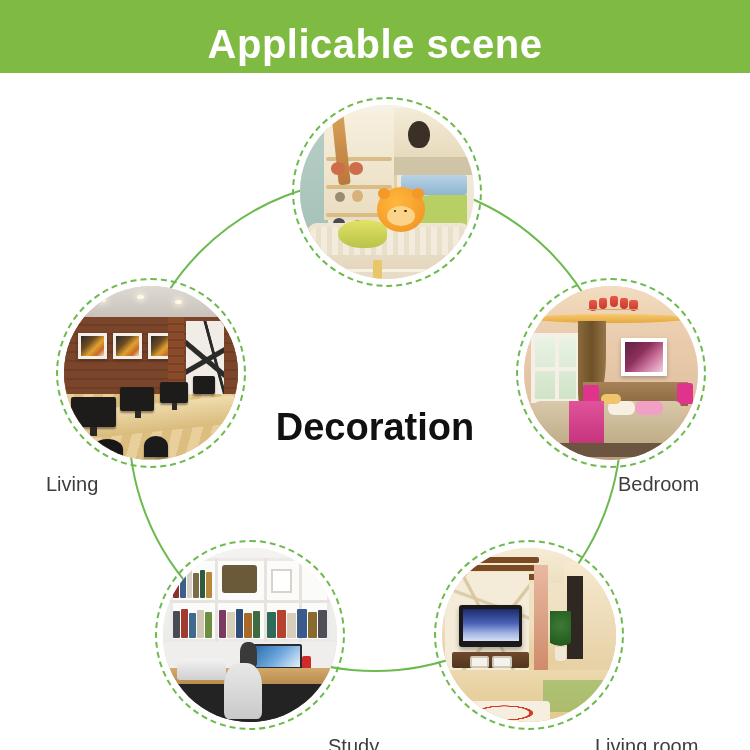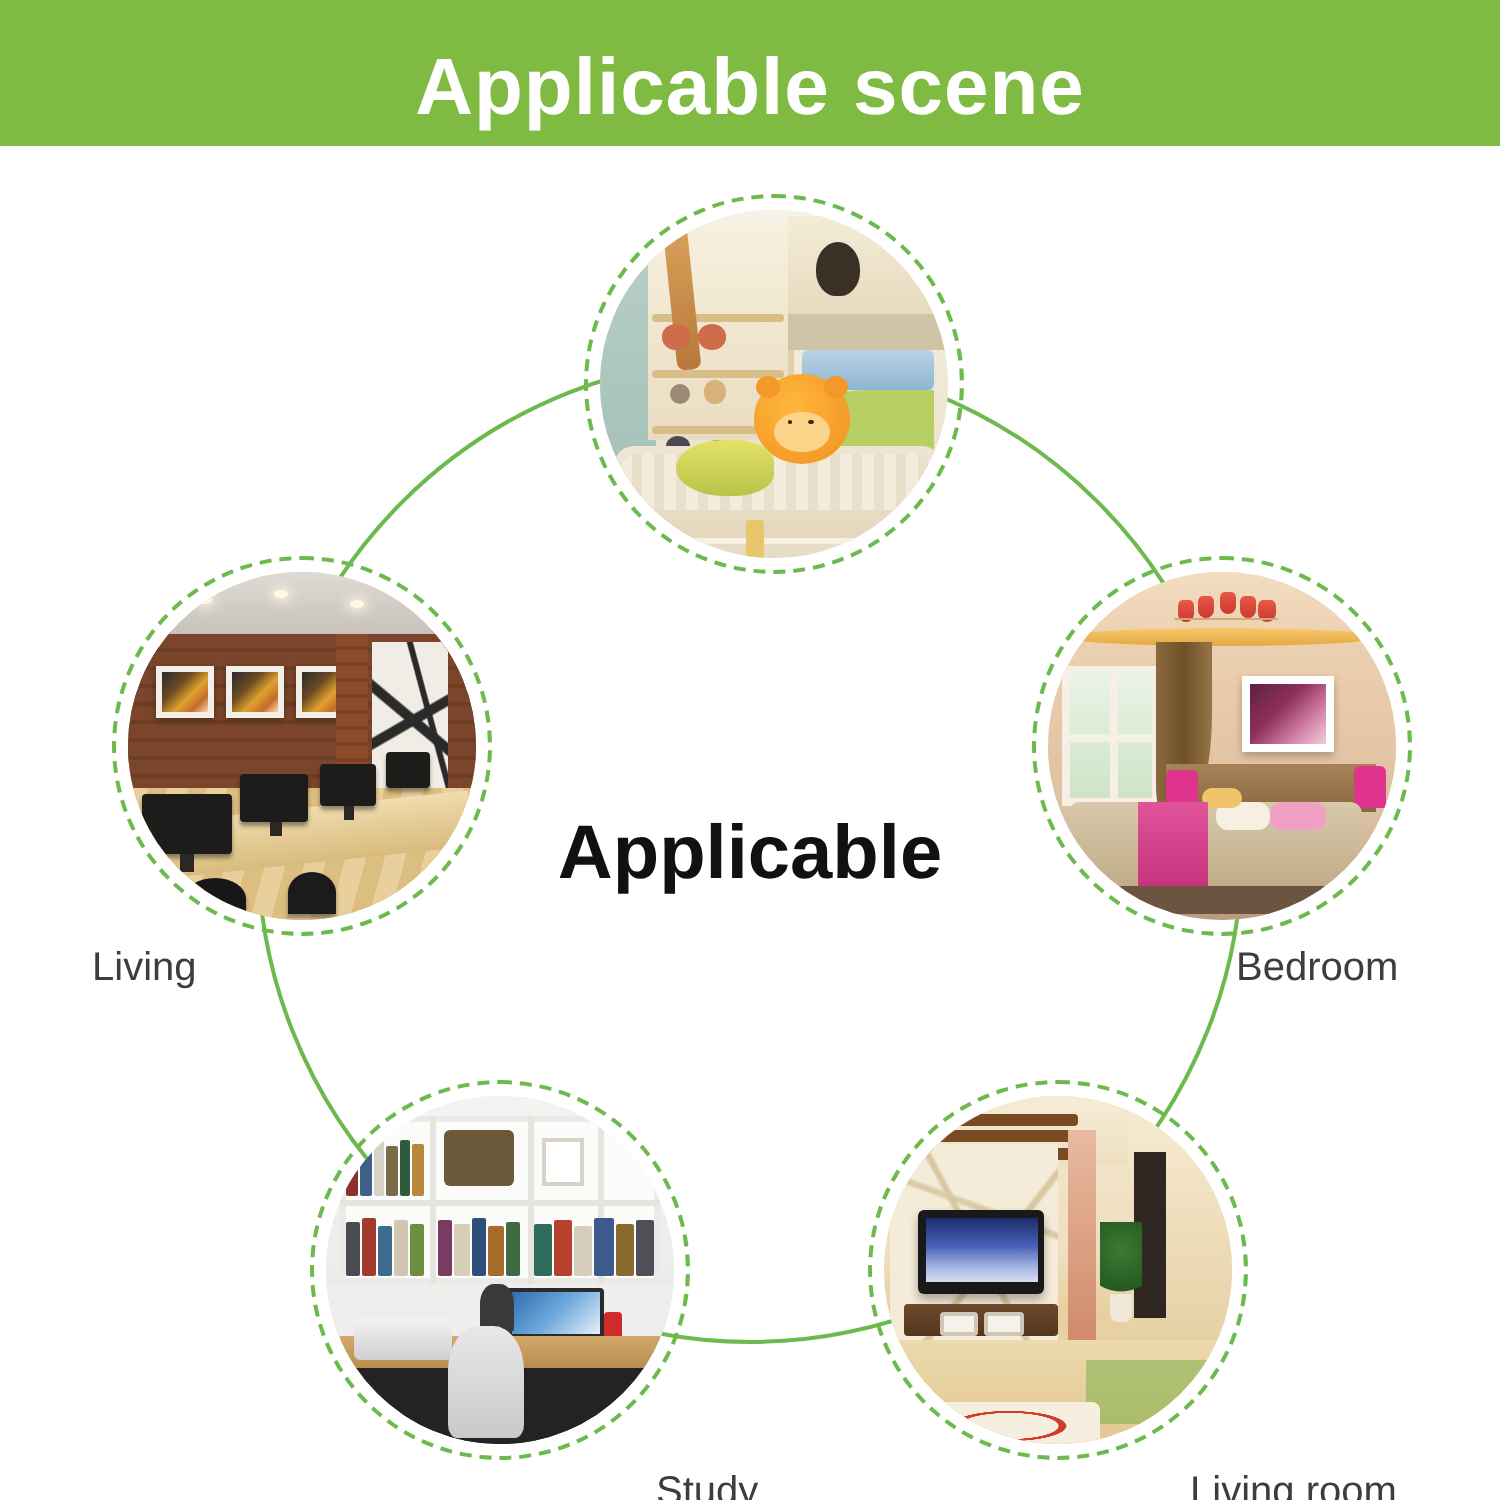--- a/index.html
+++ b/index.html
@@ -374,16 +374,16 @@
           <div class="of-mon" style="left:55%;top:55%;width:16%;height:12%;"></div>
           <div class="of-mon-stand" style="left:62%;top:67%;width:3%;height:4%;"></div>
           <div class="of-mon" style="left:74%;top:52%;width:13%;height:10%;"></div>
           <div class="of-mon" style="left:16%;top:88%;width:18%;height:12%;background:#171717;border-radius:50% 50% 0 0;"></div>
           <div class="of-mon" style="left:46%;top:86%;width:14%;height:12%;background:#1b1b1b;border-radius:50% 50% 0 0;"></div>
         </div>
       </div>
       <div class="node-label" style="left:-10px;top:196px;">Living</div>
     </div>
 
-    <div class="center-title" style="top:335px;">Applicable</div>
+    <div class="center-title" style="top:335px;">Decoration</div>
 
   </div>
 </div>
 
 </body></html>

